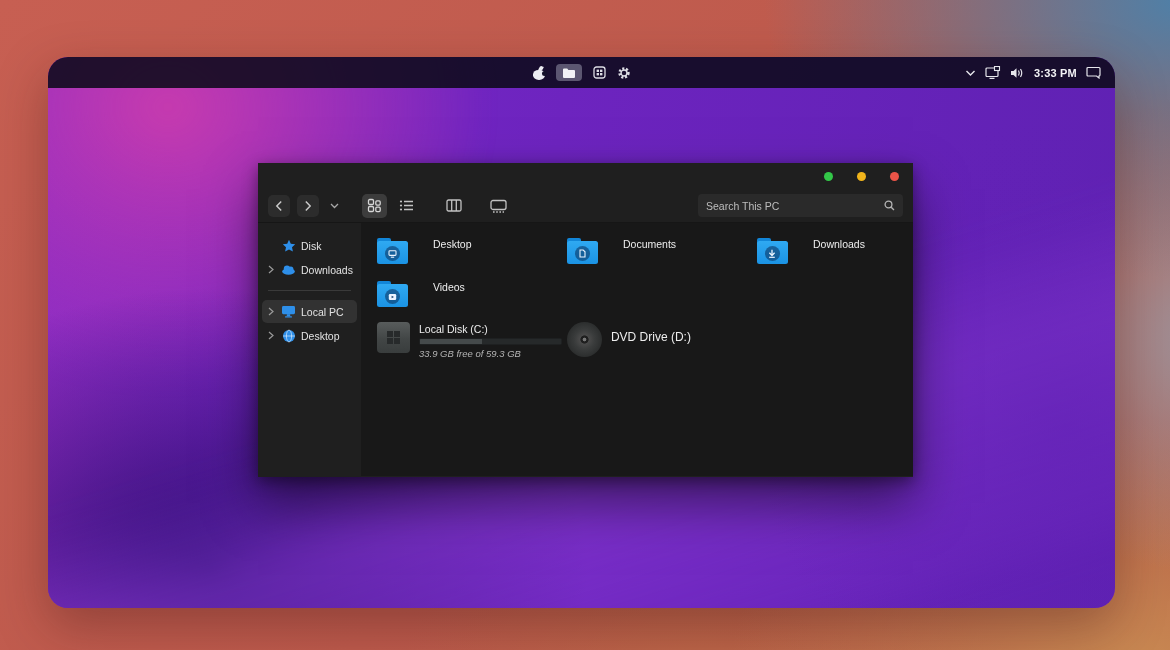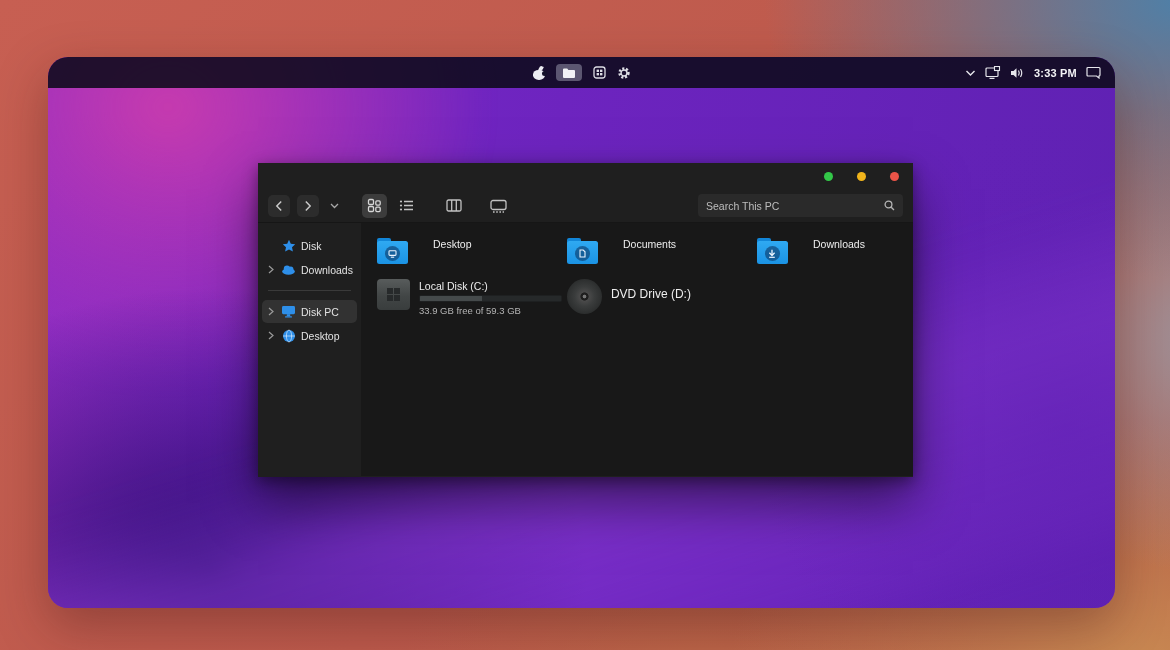--- a/index.html
+++ b/index.html
@@ -106,21 +106,21 @@
   .drive-item { display:flex; gap:9px; }
   .hdd-icon { width:33px; height:31px; border-radius:4px;
     background:linear-gradient(180deg,#585c5c 0%, #424646 55%, #393d3d 100%);
     display:flex; align-items:center; justify-content:center; }
   .winlogo { display:grid; grid-template-columns:6px 6px; grid-template-rows:6px 6px; gap:1.5px; }
   .winlogo div { background:#272a2b; }
   .drive-meta { display:flex; flex-direction:column; gap:3px; margin-top:1px; }
   .drive-name { font-size:10.5px; color:#ededed; }
   .cap-bar { width:143px; height:7px; background:#26292a; border-radius:1.5px; overflow:hidden; border:1px solid #1e2021; }
   .cap-fill { height:100%; background:#454a4b; }
-  .drive-free { font-size:9.5px; color:#b4b4b4; }
+  .drive-free { font-size:9.5px; color:#b4b4b4;font-style:italic; }
   .disc-icon { width:35px; height:35px; border-radius:50%;
     background:radial-gradient(circle at 50% 50%, #777 0%, #777 6%, #1f1f1f 9%, #1f1f1f 15%, #4a4a4a 18%, #3a3c3c 40%, #2c2e2e 70%, #242626 100%); }
   .dvd-label { font-size:12px; color:#ededed; margin-top:8px; }
 
   svg { display:block; }
 </style>
 </head>
 <body>
 
 <div class="screen">
@@ -287,21 +287,21 @@
                 <polyline points="1,1 5,4.5 1,8" fill="none" stroke="#9a9a9a" stroke-width="1.2"></polyline>
               </svg>
           </span>
           <span class="side-ico">
             <svg width="15" height="13" viewBox="0 0 15 13">
               <rect x="1" y="1" width="13" height="8.2" rx="1.4" fill="#2e8fe9"></rect>
               <rect x="5.8" y="9.2" width="3.4" height="2" fill="#2e8fe9"></rect>
               <rect x="4" y="11.2" width="7" height="1.3" rx="0.6" fill="#2e8fe9"></rect>
             </svg>
           </span>
-          <span>Disk PC</span>
+          <span>Local PC</span>
         </div>
         <div class="side-item">
           <span class="side-chev">
             <svg width="6" height="9" viewBox="0 0 6 9">
                 <polyline points="1,1 5,4.5 1,8" fill="none" stroke="#9a9a9a" stroke-width="1.2"></polyline>
               </svg>
           </span>
           <span class="side-ico">
             <svg width="14" height="14" viewBox="0 0 14 14">
               <circle cx="7" cy="7" r="6" fill="#2e8fe9"></circle>
@@ -353,20 +353,33 @@
                     <polyline points="1.4,3.8 4,6.5 6.6,3.8" fill="none" stroke="#eaf4ff" stroke-width="1.3"></polyline>
                     <line x1="1.2" y1="8.3" x2="6.8" y2="8.3" stroke="#eaf4ff" stroke-width="1.2"></line>
                   </svg>
               </div>
             </div>
             <span class="flabel">Downloads</span>
           </div>
 
 
 
+          <div class="fitem">
+            <div class="folder-icon">
+              <div class="tab"></div>
+                <div class="fbody"></div>
+              <div class="emblem">
+                <svg width="9" height="8" viewBox="0 0 9 8">
+                    <rect x="0.8" y="1" width="7.4" height="6" rx="1.2" fill="#eaf4ff"></rect>
+                    <polygon points="3.6,2.7 6,4 3.6,5.3" fill="#123f6e"></polygon>
+                  </svg>
+              </div>
+            </div>
+            <span class="flabel">Videos</span>
+          </div>
         </div>
 
         <div class="drives">
           <div class="drive-item">
             <div class="hdd-icon">
               <div class="winlogo">
                 <div></div>
                   <div></div>
                   <div></div>
                   <div></div>

